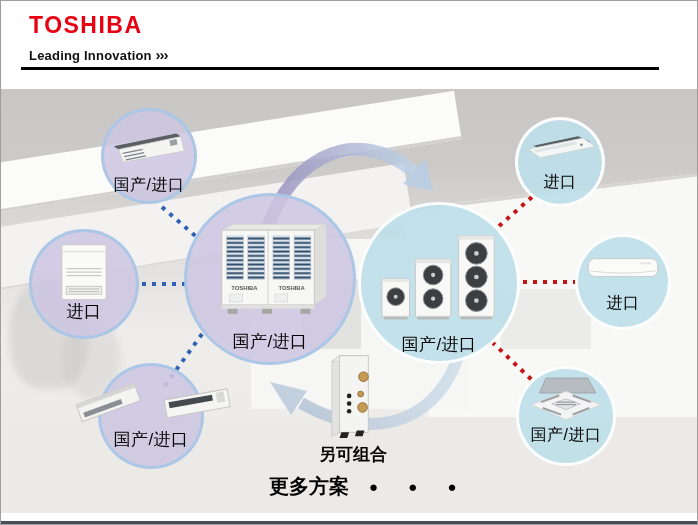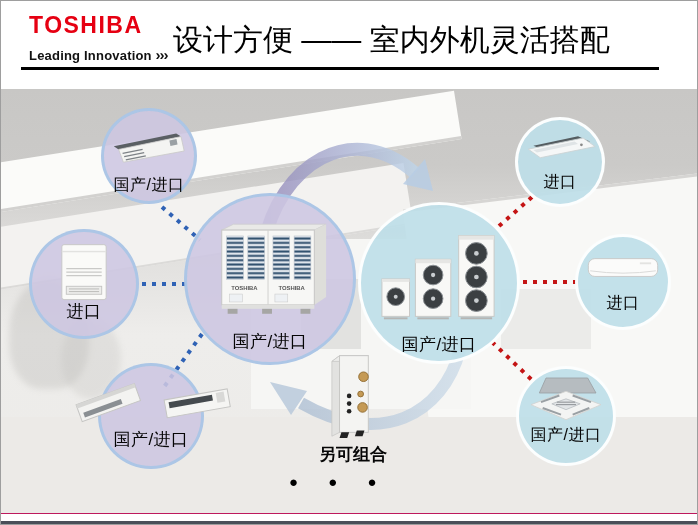--- a/index.html
+++ b/index.html
@@ -1,17 +1,17 @@
 <!DOCTYPE html>
 <html><head>
 <meta charset="utf-8">
 <style>
   html,body{margin:0;padding:0;background:#888;}
   .slide{
-    position:relative;width:698px;height:525px;background:#be185d;
+    position:relative;width:698px;height:525px;background:#ffffff;
     box-sizing:border-box;border:1px solid #9e9e9e;overflow:hidden;
     font-family:"Liberation Sans","DejaVu Sans",sans-serif;
   }
   
   .header{position:absolute;left:0;top:0;width:698px;height:88px;background:#fff;z-index:10;}
   .logo{position:absolute;left:28px;top:13px;}
   .brand{color:#e60012;font-weight:bold;font-size:23px;letter-spacing:1.5px;line-height:1;}
   .tagline-row{margin-top:9px;font-size:13px;font-weight:bold;color:#111;letter-spacing:0.2px;}
   .chevrons{font-size:15px;font-weight:bold;letter-spacing:-1px;}
   .title{position:absolute;left:172px;top:19px;font-size:30px;color:#000;font-weight:500;white-space:nowrap;}
@@ -54,21 +54,20 @@
 <div class="slide">
 
   <div class="header">
     <div class="logo">
       <div class="brand">TOSHIBA</div>
       <div class="tagline-row">
         <span>Leading Innovation</span>
         <span class="chevrons">›››</span>
       </div>
     </div>
-    <div class="title">设计方便 —— 室内外机灵活搭配</div>
     <div class="header-rule"></div>
   </div>
 
   <div class="photo">
     <div class="shape bg-roof-a"></div>
     <div class="shape bg-roof-b"></div>
     <div class="shape bg-wall-right"></div>
     <div class="shape bg-wall-mid"></div>
     <div class="shape bg-window" style="left:300px;top:190px;width:60px;height:70px;"></div>
     <div class="shape bg-window" style="left:500px;top:200px;width:90px;height:60px;opacity:.5;"></div>
@@ -271,19 +270,20 @@
         <circle cx="28" cy="50" r="2.4"></circle>
         <circle cx="28" cy="58" r="2.4"></circle>
         <circle cx="28" cy="66" r="2.4"></circle>
       </g>
     <polygon points="20,88 28,88 26,94 18,94" fill="#222"></polygon>
     <polygon points="36,86 44,86 42,92 34,92" fill="#222"></polygon>
   </svg>
   <div class="combine-label">另可组合</div>
 
   <div class="more-row">
+    <span class="more-label">更多方案</span>
     <span class="more-dots">● ● ●</span>
   </div>
 
   <div class="bottom-strip"></div>
   <div class="bottom-bar"></div>
 
 </div>
 
 </body></html>

